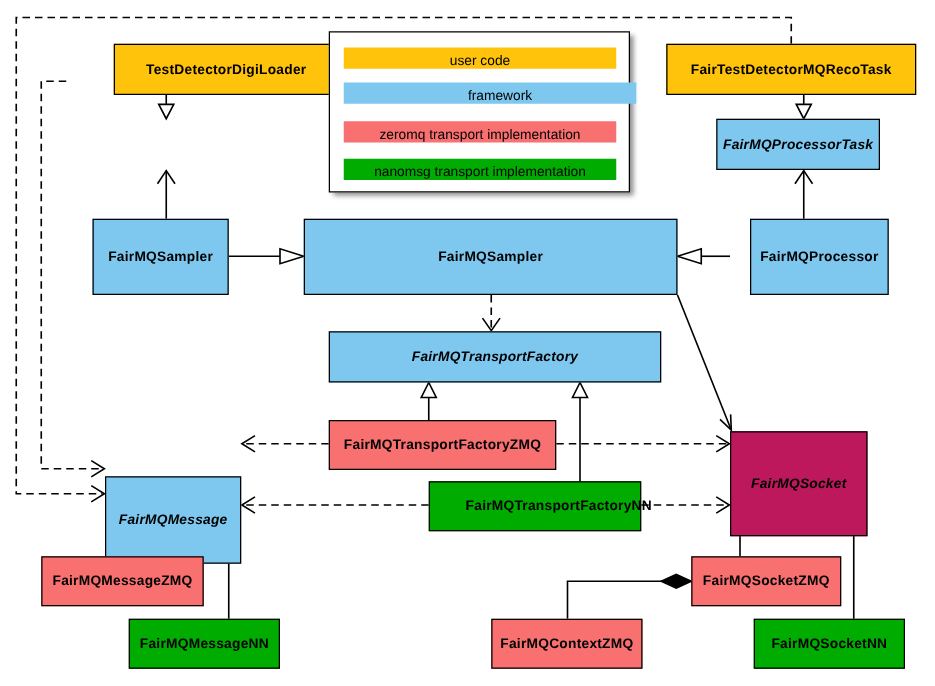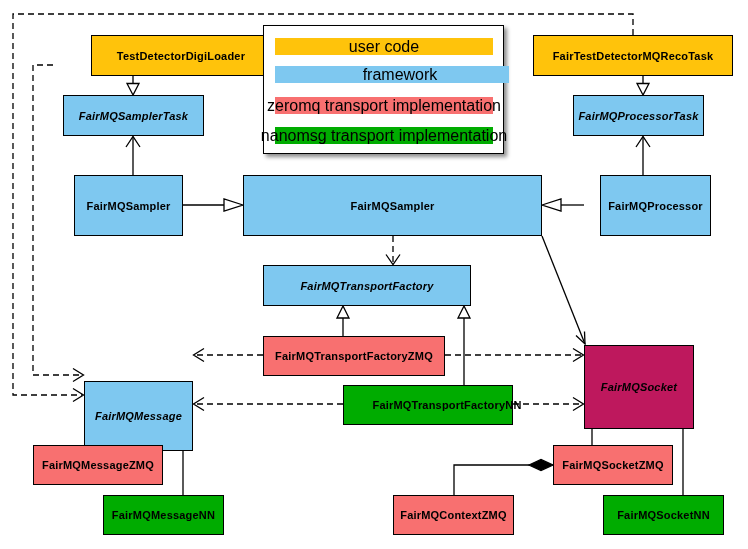--- a/index.html
+++ b/index.html
@@ -15,22 +15,22 @@
     text-align:center;white-space:nowrap;
   }
   .abstract{font-style:italic;}
   .legend{
     position:absolute;left:263px;top:25px;width:241px;height:129px;
     box-sizing:border-box;border:1.4px solid #000;background:#fff;
     box-shadow:3px 3px 4px rgba(0,0,0,.45);
   }
   .legend .bar{
     position:absolute;left:11px;width:218px;height:17px;
-    display:flex;align-items:flex-start;justify-content:center;
-    font-size:16px;font-weight:normal;color:#000;white-space:nowrap;
+    display:flex;align-items:flex-end;justify-content:center;
+    font-size:11px;font-weight:normal;color:#000;white-space:nowrap;
   }
   .bar1{top:12px}.bar2{top:40px}.bar3{top:71px}.bar4{top:101px}
 </style>
 </head>
 <body>
 
 <div class="diagram">
 
   <svg class="wires" viewBox="0 0 748 549" fill="none" stroke="#000" stroke-width="1.3">
 
@@ -122,36 +122,33 @@
       <polygon points="529,465 541,459.5 553,465 541,470.5" fill="#000"></polygon>
     </g>
   </svg>
 
   <div class="node" style="left: 53px; top: 35px; width: 180px; height: 41px; background-color: rgb(255, 195, 11); margin-left: 38px;">
     <span>TestDetectorDigiLoader</span>
   </div>
   <div class="node" style="left: 533px; top: 35px; width: 200px; height: 41px; background-color: rgb(255, 195, 11);">
     <span>FairTestDetectorMQRecoTask</span>
   </div>
-  <div class="node abstract" style="left: 63px; top: 95px; width: 141px; height: 41px; background-color: rgb(126, 200, 240);">
-    <span>FairMQSamplerTask</span>
-  </div>
   <div class="node abstract" style="left: 573px; top: 95px; width: 131px; height: 41px; background-color: rgb(126, 200, 240);">
     <span>FairMQProcessorTask</span>
   </div>
   <div class="node" style="left: 74px; top: 175px; width: 109px; height: 61px; background-color: rgb(126, 200, 240);">
     <span>FairMQSampler</span>
   </div>
   <div class="node" style="left: 243px; top: 175px; width: 299px; height: 61px; background-color: rgb(126, 200, 240);">
     <span>FairMQSampler</span>
   </div>
   <div class="node" style="left: 600px; top: 175px; width: 111px; height: 61px; background-color: rgb(126, 200, 240);">
     <span>FairMQProcessor</span>
   </div>
-  <div class="node abstract" style="left: 263px; top: 265px; width: 208px; height: 41px; background-color: rgb(126, 200, 240);">
+  <div class="node abstract" style="left: 263px; top: 265px; width: 266px; height: 41px; background-color: rgb(126, 200, 240);">
     <span>FairMQTransportFactory</span>
   </div>
   <div class="node" style="left: 263px; top: 336px; width: 182px; height: 40px; background-color: rgb(248, 112, 112);">
     <span>FairMQTransportFactoryZMQ</span>
   </div>
   <div class="node" style="left: 343px; top: 385px; width: 170px; height: 40px; background-color: rgb(0, 172, 0); padding-left: 38px;">
     <span>FairMQTransportFactoryNN</span>
   </div>
   <div class="node abstract" style="left: 84px; top: 345px; width: 109px; height: 70px; background-color: rgb(126, 200, 240); margin-top: 36px;">
     <span>FairMQMessage</span>

